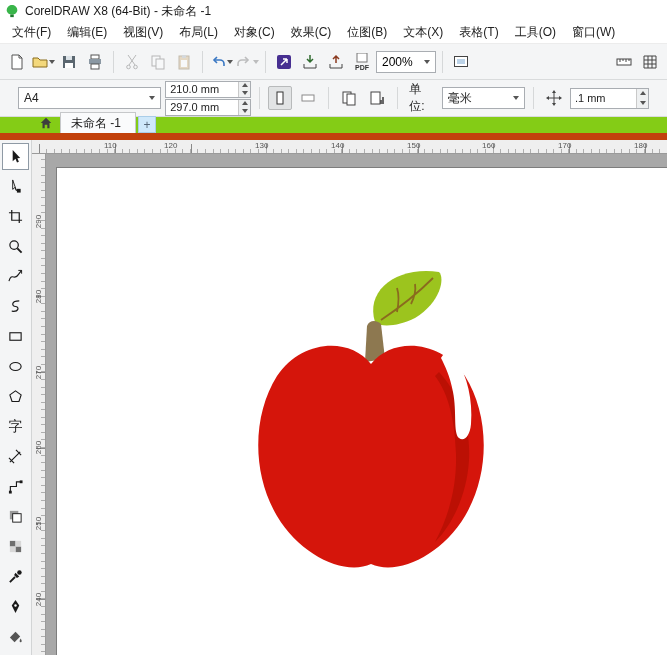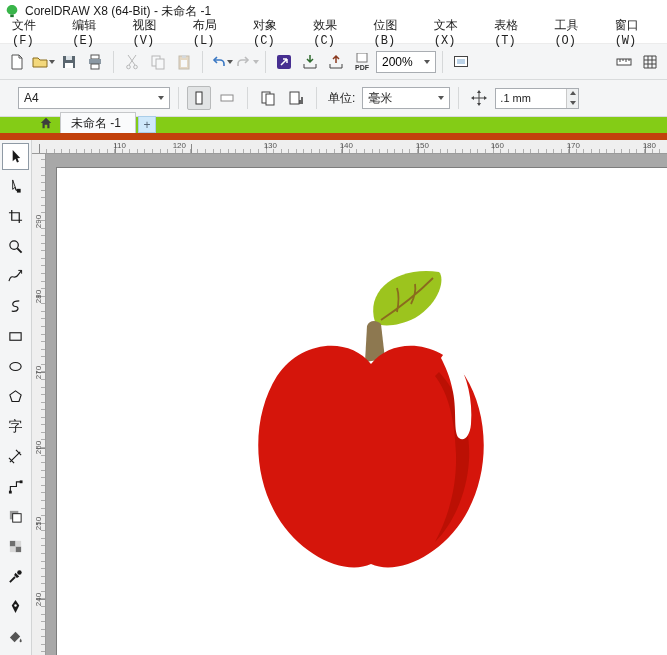--- a/index.html
+++ b/index.html
@@ -4,21 +4,21 @@
 <style>
   * { margin:0; padding:0; box-sizing:border-box; font-family:"Liberation Sans","DejaVu Sans",sans-serif; }
   html,body { width:667px; height:655px; overflow:hidden; background:#fff; }
   .app { position:relative; width:667px; height:655px; background:#fff; }
 
   
   .titlebar { height:22px; display:flex; align-items:center; gap:6px; padding-left:5px; background:#ffffff; font-size:12px; color:#1a1a1a; }
 
   
   .menubar { height:22px; display:flex; align-items:center; background:#ffffff; font-size:12px; color:#222; padding-left:4px; border-bottom:1px solid #ececec; }
-  .menu-item { padding:3px 8px; cursor:default;font-family:Liberation Mono, monospace; }
+  .menu-item { padding:3px 8px; cursor:default; }
 
   
   .toolbar { height:36px; background:#f4f5f6; border-bottom:1px solid #d9dbdc; display:flex; align-items:center; padding:0 5px; gap:2px; }
   .propbar { height:37px; background:#f4f5f6; border-bottom:1px solid #d9dbdc; display:flex; align-items:center; padding:0 18px; gap:4px; font-size:12px; color:#222; }
   .tbtn { min-width:24px; height:24px; display:flex; align-items:center; justify-content:center; gap:1px; border-radius:2px; }
   .disabled { opacity:.35; }
   .sep { width:1px; height:22px; background:#d6d8d9; margin:0 4px; flex:none; }
   .caret { width:0; height:0; border-left:3px solid transparent; border-right:3px solid transparent; border-top:4px solid #555; flex:none; }
   .flex-sp { flex:1; }
   .combo { height:22px; background:#fff; border:1px solid #a9adb2; display:flex; align-items:center; justify-content:space-between; font-size:12px; padding:0 5px; gap:6px; }
@@ -43,21 +43,21 @@
   .toolbox { position:absolute; left:0; top:0; width:32px; height:100%; background:#f4f5f6; border-right:1px solid #d2d4d5; display:flex; flex-direction:column; align-items:center; padding-top:3px; }
   .tool { width:27px; height:27px; margin-bottom:3px; display:flex; align-items:center; justify-content:center; flex:none; }
   .tool.selected { background:#ffffff; border:1px solid #8f9aa5; }
   .tool .glyph { font-size:14px; color:#1a1a1a; }
 
   .hruler { position:absolute; left:32px; top:0; right:0; height:14px; background:#efefef; border-bottom:1px solid #9a9a9a; }
   .hticks-major { position:absolute; left:0; right:0; bottom:0; height:9px;
      background:repeating-linear-gradient(90deg, transparent 0 7.3px, #8a8a8a 7.3px 8.3px, transparent 8.3px 75.7px); }
   .hticks-minor { position:absolute; left:14px; right:0; bottom:0; height:4px;
      background:repeating-linear-gradient(90deg, #aeaeae 0 1px, transparent 1px 7.57px); }
-  .hlab { position:absolute; top:1px; width:22px; text-align:right; font-size:8px; color:#555; }
+  .hlab { position:absolute; top:1px; width:22px; text-align:left; font-size:8px; color:#555; }
 
   .vruler { position:absolute; left:32px; top:14px; width:14px; bottom:0; background:#efefef; border-right:1px solid #9a9a9a; }
   .vticks-major { position:absolute; top:0; bottom:0; right:0; width:9px;
      background:repeating-linear-gradient(180deg, transparent 0 66.5px, #8a8a8a 66.5px 67.5px, transparent 67.5px 75.7px); }
   .vticks-minor { position:absolute; top:0; bottom:0; right:0; width:4px;
      background:repeating-linear-gradient(180deg, transparent 0 5.4px, #aeaeae 5.4px 6.4px, transparent 6.4px 7.57px); }
   .vlab { position:absolute; left:-4px; width:20px; text-align:center; font-size:8px; color:#555; transform:rotate(-90deg); }
 
   .canvas { position:absolute; left:46px; top:14px; right:0; bottom:0; background:#a8a8a8; overflow:hidden; }
   .page { position:absolute; left:10px; top:13px; width:680px; height:560px; background:#ffffff; border:1px solid #7d7d7d; }
@@ -201,20 +201,44 @@
           <path d="M2,2 h12 v12 h-12 z M2,6 h12 M2,10 h12 M6,2 v12 M10,2 v12" stroke="#444" fill="none"></path>
         </svg>
     </div>
   </div>
 
   <div class="propbar">
     <div class="combo" style="width:152px">
       <span>A4</span>
       <span class="caret"></span>
     </div>
+    <div class="dimblock">
+      <div class="spin">
+        <span>210.0 mm</span>
+        <span class="sarrs">
+            <span class="sarr">
+              <span class="tri-up"></span>
+            </span>
+            <span class="sarr">
+              <span class="tri-dn"></span>
+            </span>
+          </span>
+      </div>
+      <div class="spin">
+        <span>297.0 mm</span>
+        <span class="sarrs">
+            <span class="sarr">
+              <span class="tri-up"></span>
+            </span>
+            <span class="sarr">
+              <span class="tri-dn"></span>
+            </span>
+          </span>
+      </div>
+    </div>
     <div class="sep"></div>
     <div class="tbtn" style="background:#e2e4e5;border:1px solid #b8babb">
       <svg width="16" height="16" viewBox="0 0 16 16">
           <rect x="5" y="2" width="6" height="12" fill="#fff" stroke="#333"></rect>
         </svg>
     </div>
     <div class="tbtn">
       <svg width="16" height="16" viewBox="0 0 16 16">
           <rect x="2" y="5" width="12" height="6" fill="#fff" stroke="#8a8a8a"></rect>
         </svg>

